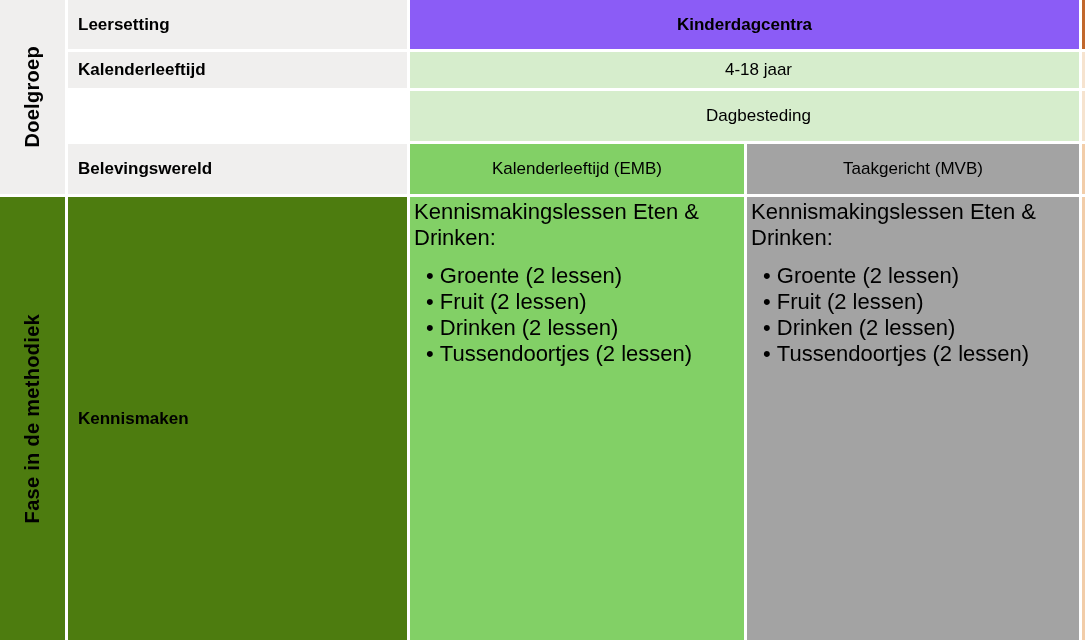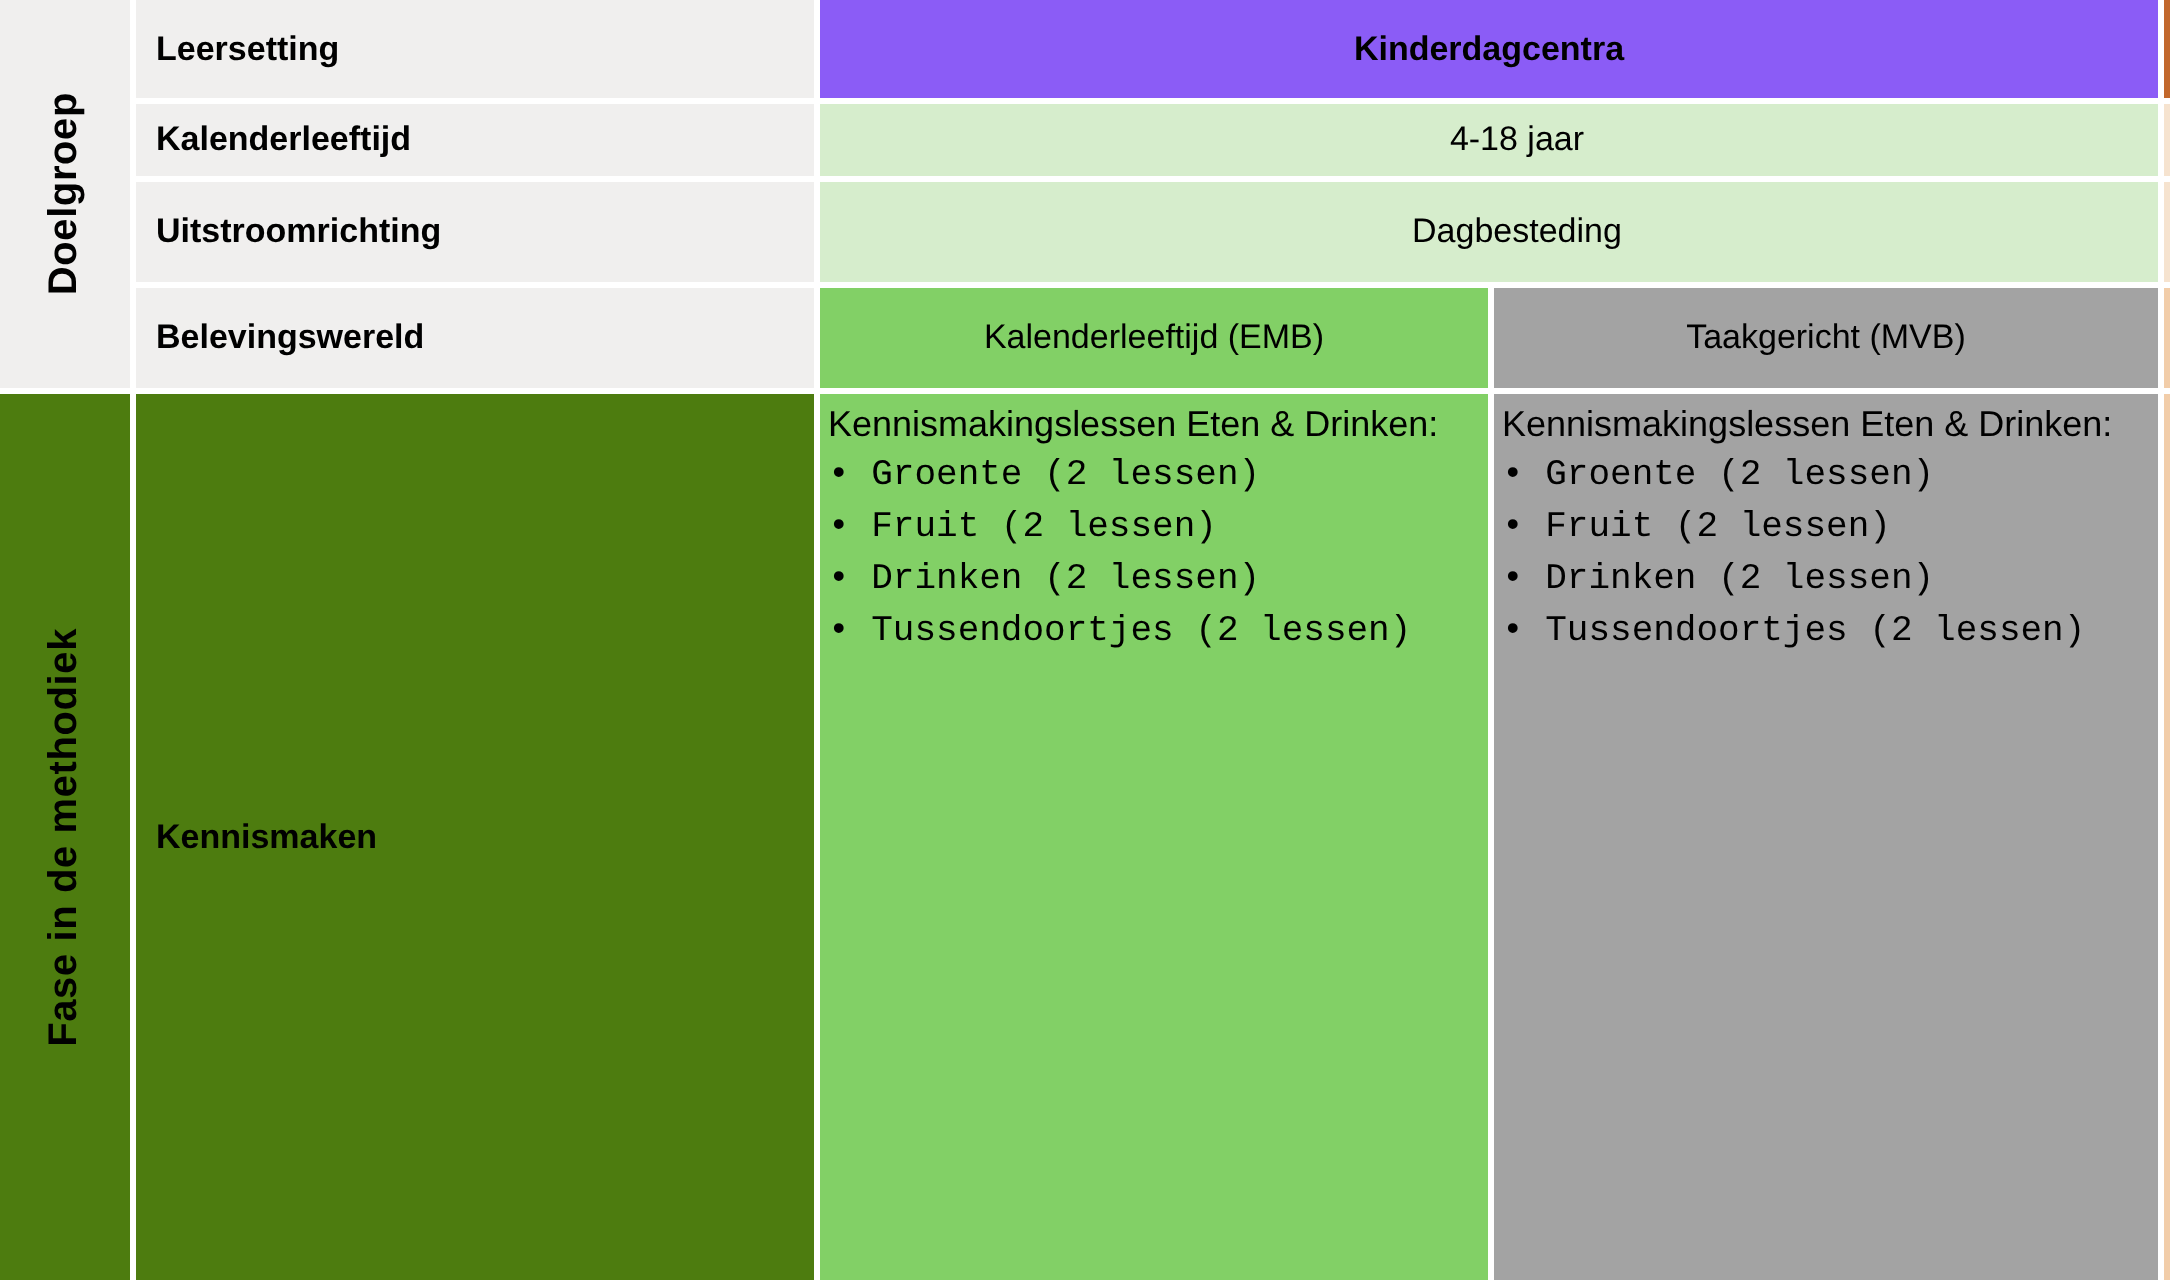--- a/index.html
+++ b/index.html
@@ -56,25 +56,25 @@
   .value-cell {
     display: flex;
     align-items: center;
     justify-content: center;
     font-size: 17px;
   }
   .value-cell.bold { font-weight: 700; }
 
   .content-cell {
     padding: 2px 4px;
-    font-size: 18px;
+    font-size: 22px;
     line-height: 26px;
   }
   .content-cell .cell-title { margin: 0; }
-  .content-cell ul { margin: 0; padding: 0; list-style: none; font-family: Liberation Mono, monospace; }
+  .content-cell ul { margin: 12px; padding: 0; list-style: none; }
   .content-cell li::before { content: "\2022\00a0"; }
 
   
   .gc1 { grid-column: 1; } .gc2 { grid-column: 2; }
   .gc3 { grid-column: 3; } .gc4 { grid-column: 4; } .gc5 { grid-column: 5; }
   .gc34 { grid-column: 3 / 5; }
   .gr1 { grid-row: 1; } .gr2 { grid-row: 2; } .gr3 { grid-row: 3; }
   .gr4 { grid-row: 4; } .gr5 { grid-row: 5; }
   .gr14 { grid-row: 1 / 5; }
 </style>
@@ -96,23 +96,20 @@
   <div class="cell bg-orange gc5 gr1"></div>
 
   <div class="cell label-cell bg-lightgray gc2 gr2">
     <span>Kalenderleeftijd</span>
   </div>
   <div class="cell value-cell bg-palegreen gc34 gr2">
     <span>4-18 jaar</span>
   </div>
   <div class="cell bg-palepeach gc5 gr2"></div>
 
-  <div class="cell label-cell bg-lightgray gc2 gr3">
-    <span>Uitstroomrichting</span>
-  </div>
   <div class="cell value-cell bg-palegreen gc34 gr3">
     <span>Dagbesteding</span>
   </div>
   <div class="cell bg-palepeach gc5 gr3"></div>
 
   <div class="cell label-cell bg-lightgray gc2 gr4">
     <span>Belevingswereld</span>
   </div>
   <div class="cell value-cell bg-medgreen gc3 gr4">
     <span>Kalenderleeftijd (EMB)</span>

